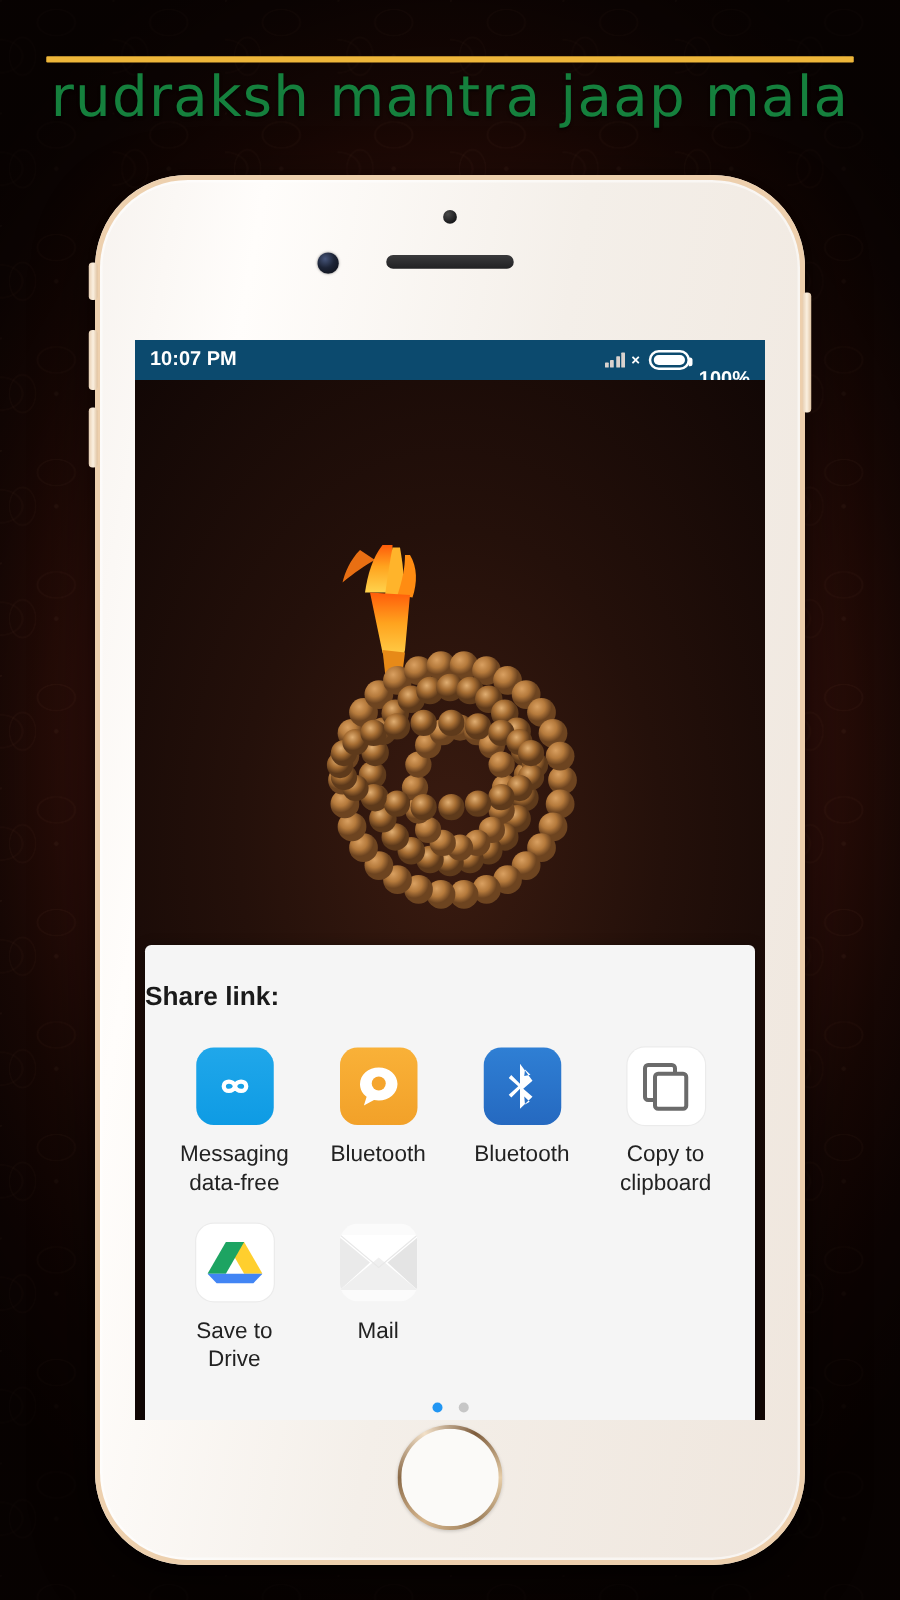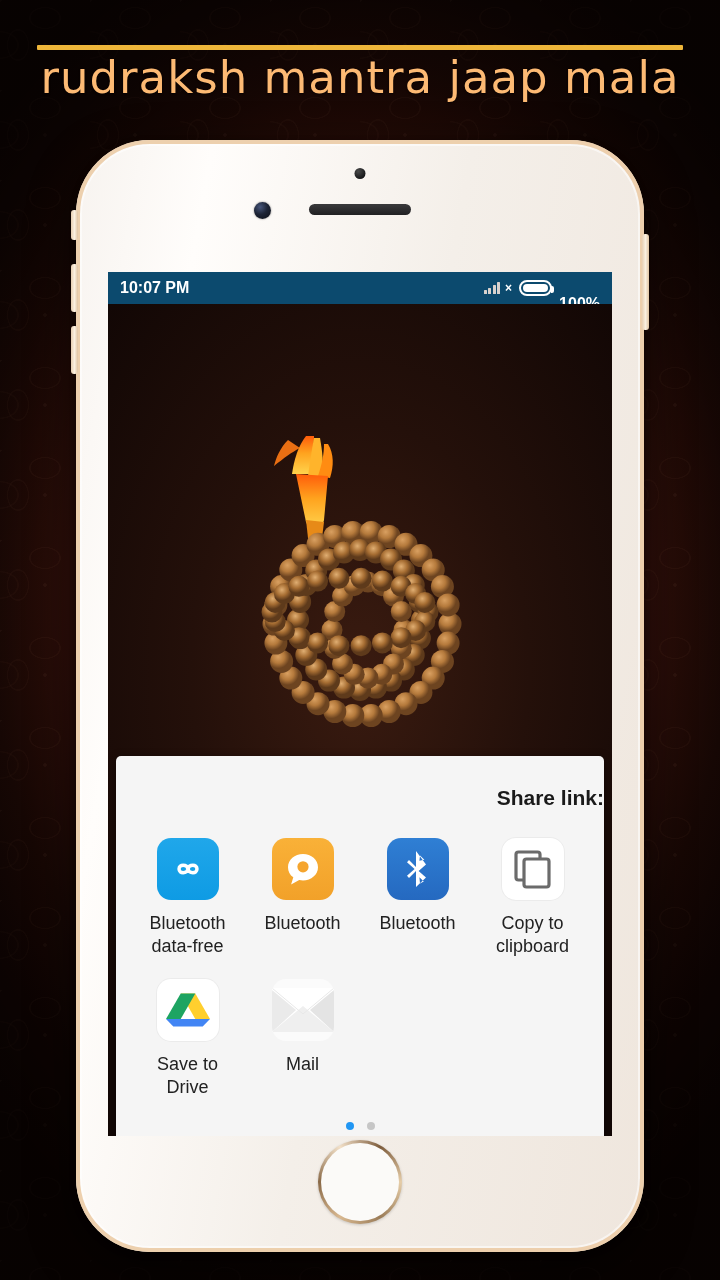--- a/index.html
+++ b/index.html
@@ -36,21 +36,21 @@
   #title-wrap {
     position:absolute; top:34px; left:0; right:0; height:78px;
     display:flex; align-items:center; justify-content:center;
   }
   #app-title {
     position:relative;
     font-family:"DejaVu Sans", sans-serif;
     font-size:45px;
     font-weight:400;
     letter-spacing:1px;
-    color:#fdba74;
+    color:#15803d;
     text-transform:lowercase;
     padding-top:8px;
     text-shadow:0 1px 2px rgba(0,0,0,.6);
     white-space:nowrap;
   }
   #app-title::before {
     content:"";
     position:absolute;
     left:-4px; right:-4px; top:2px;
     height:5px;
@@ -162,21 +162,21 @@
   
   #share-dialog {
     position:absolute;
     left:8px; right:8px; top:484px;
     background:#f5f5f5;
     border-radius:5px;
     box-shadow:0 2px 10px rgba(0,0,0,.4);
     overflow:hidden;
   }
   #share-title {
-    text-align:right;
+    text-align:left;
     font-size:21px; font-weight:bold; color:#1a1a1a;
     padding:30px 0 22px;
   }
   .share-grid {
     display:grid;
     grid-template-columns:repeat(4,1fr);
     row-gap:6px;
     padding:0 14px 4px;
   }
   .share-item {
@@ -385,21 +385,21 @@
       <div id="share-title">Share link:</div>
 
       <div class="share-grid">
 
         <div class="share-item">
           <div class="tile" style="background:linear-gradient(180deg,#20a7ea,#0e9be4);">
             <svg width="44" height="30" viewBox="0 0 44 30">
               <path d="M13 15c0-5 8-5 9 0s9 5 9 0-8-5-9 0-9 5-9 0z" fill="none" stroke="#ffffff" stroke-width="3.4" stroke-linecap="round"></path>
             </svg>
           </div>
-          <div class="share-label">Bluetooth data-free</div>
+          <div class="share-label">Messaging data-free</div>
         </div>
 
 
         <div class="share-item">
           <div class="tile" style="background:linear-gradient(180deg,#f9b138,#f2a129);">
             <svg width="40" height="40" viewBox="0 0 40 40">
               <path d="M20 5c8.3 0 15 5.9 15 13.2S28.3 31.4 20 31.4c-1.3 0-2.6-.2-3.8-.4l-8.1 4.4 2.2-7.1C6.9 26 5 22.4 5 18.2 5 10.9 11.7 5 20 5z" fill="#ffffff"></path>
               <circle cx="20" cy="17.8" r="5.6" fill="#f5a52e"></circle>
             </svg>
           </div>

